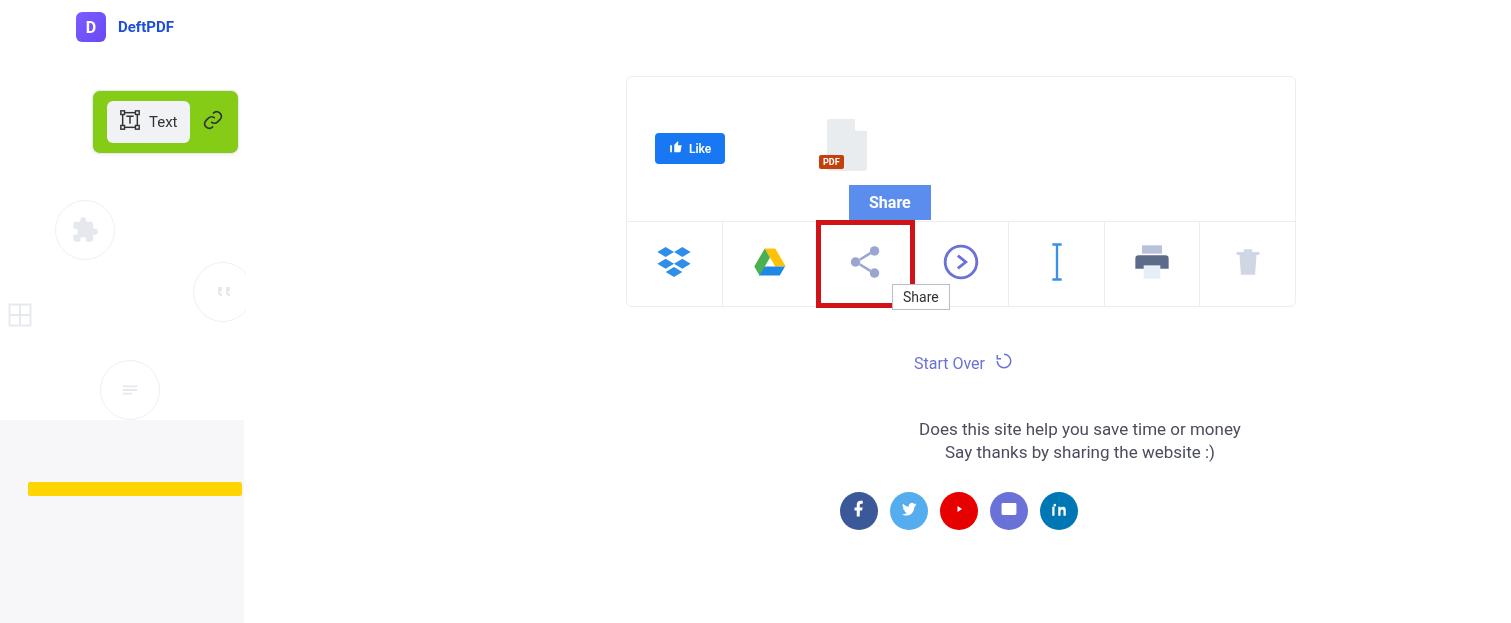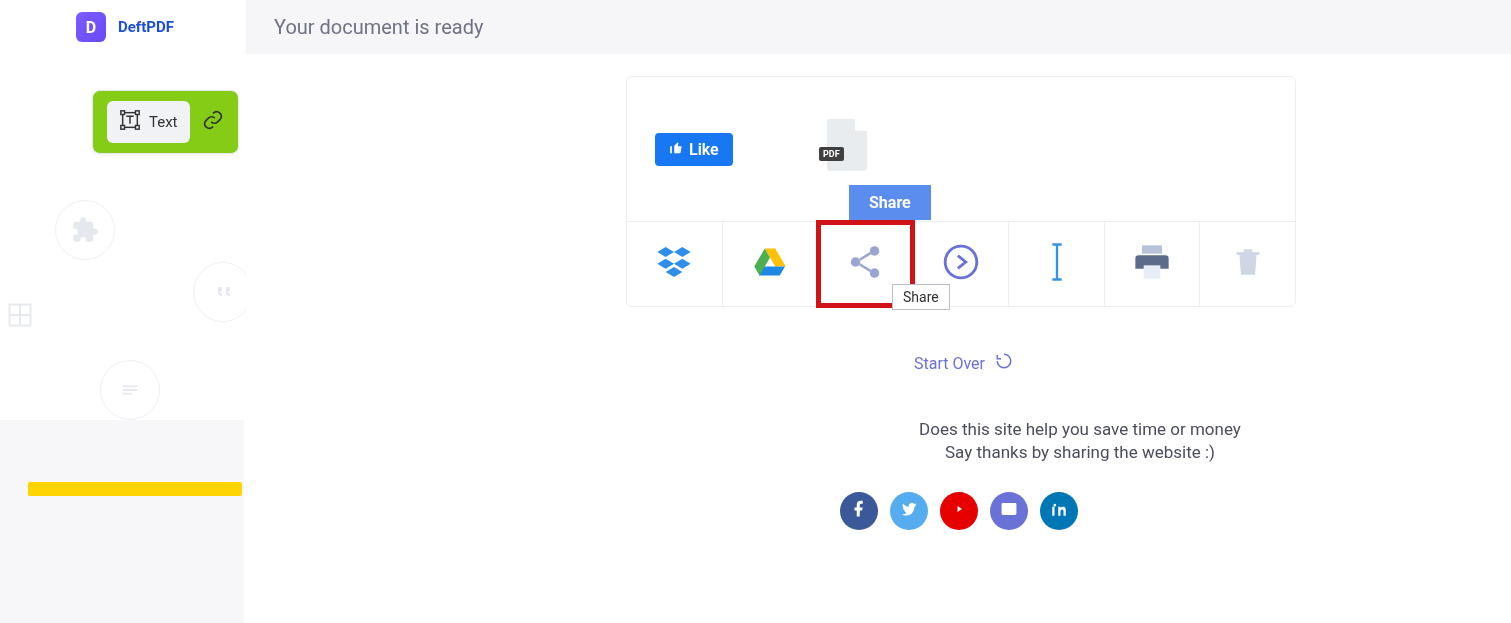--- a/index.html
+++ b/index.html
@@ -143,21 +143,21 @@
   }
 
   .like-btn {
     position: absolute;
     left: 28px;
     top: 56px;
     background: #1877f2;
     color: #fff;
     border-radius: 4px;
     padding: 7px 14px;
-    font-size: 16px;
+    font-size: 12px;
     font-weight: 600;
     display: inline-flex;
     align-items: center;
     gap: 6px;
     cursor: pointer;
   }
 
   .file-block {
     position: absolute;
     left: 200px;
@@ -176,22 +176,22 @@
     content: "";
     position: absolute;
     right: 0; top: 0;
     width: 12px; height: 12px;
     background: #fff;
     border-bottom-left-radius: 2px;
   }
   .pdf-badge {
     position: absolute;
     left: -8px;
-    bottom: 10px;
-    background: #404040;
+    bottom: 2px;
+    background: #c2410c;
     color: #fff;
     font-size: 9px;
     font-weight: 700;
     padding: 2px 4px;
     border-radius: 2px;
   }
   .file-info { line-height: 1.3; }
   .file-name {
     font-size: 15px;
     color: #4b4d5e;
@@ -345,23 +345,20 @@
     <svg width="22" height="22" viewBox="0 0 24 24" fill="none" stroke="#e6e8f0" stroke-width="2">
         <path d="M4 8h16M4 12h16M4 16h10"></path>
       </svg>
   </div>
 
   <div class="bottom-left"></div>
   <div class="yellow-bar"></div>
 </div>
 
 <div class="main">
-  <div class="header-bar">
-    <span>Your document is ready</span>
-  </div>
 
   <div class="card">
     <div class="card-top">
 
       <div class="like-btn">
         <span>
           <svg width="14" height="14" viewBox="0 0 24 24" fill="#fff">
               <path d="M2 21h3V9H2v12zM22 11a2 2 0 00-2-2h-5l1-4V4a1 1 0 00-.3-.7L15 2l-6 6v13h9a2 2 0 002-1.6l1-7a2 2 0 00-.02-.4z"></path>
             </svg>
         </span>

